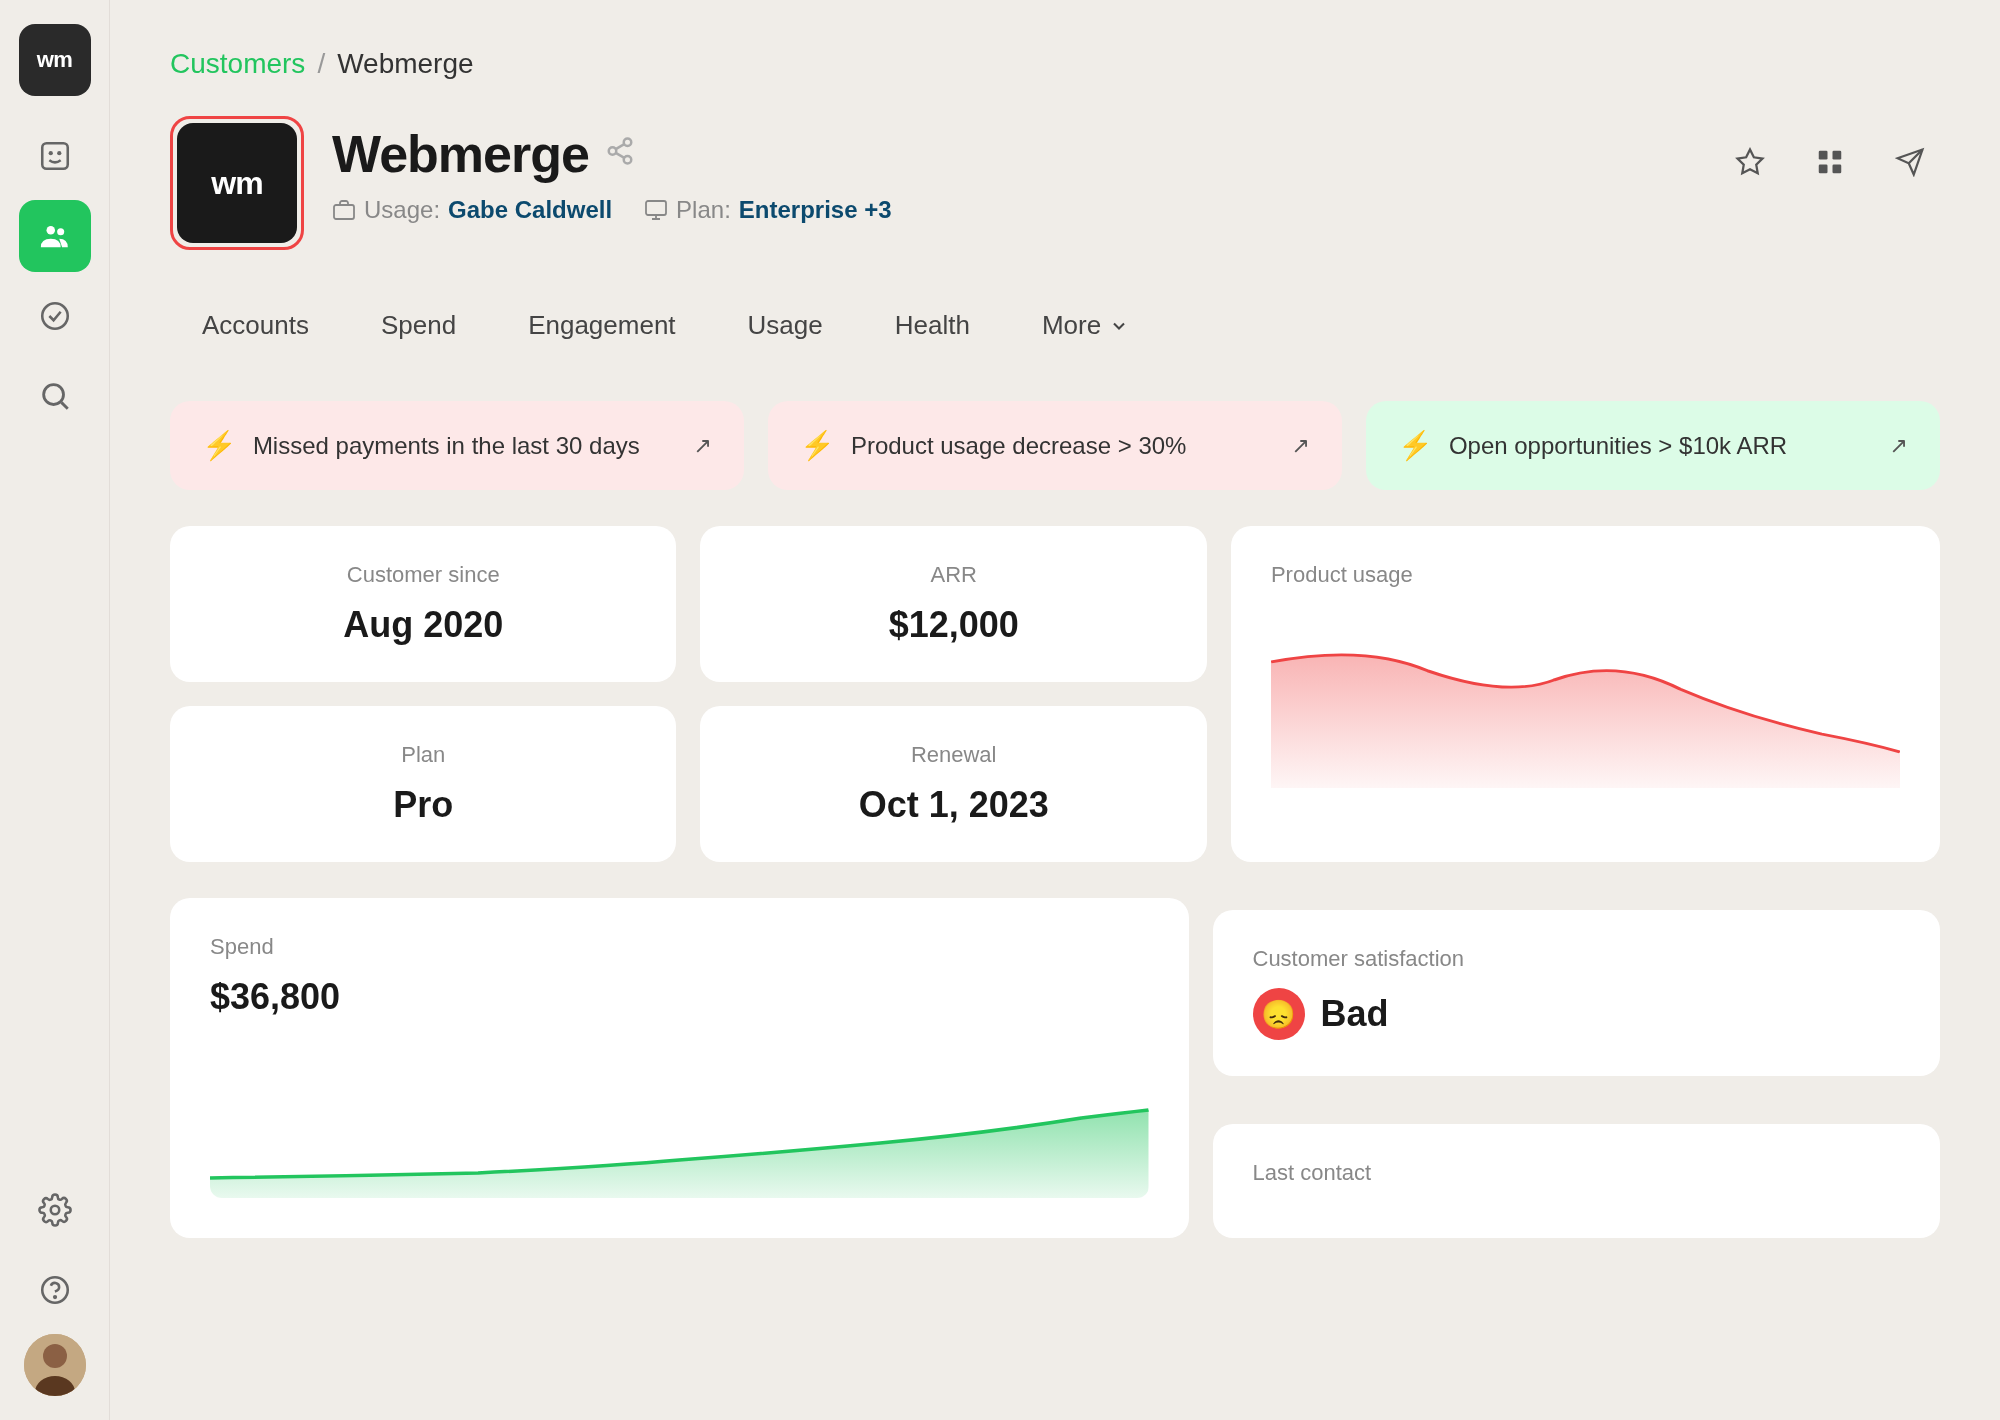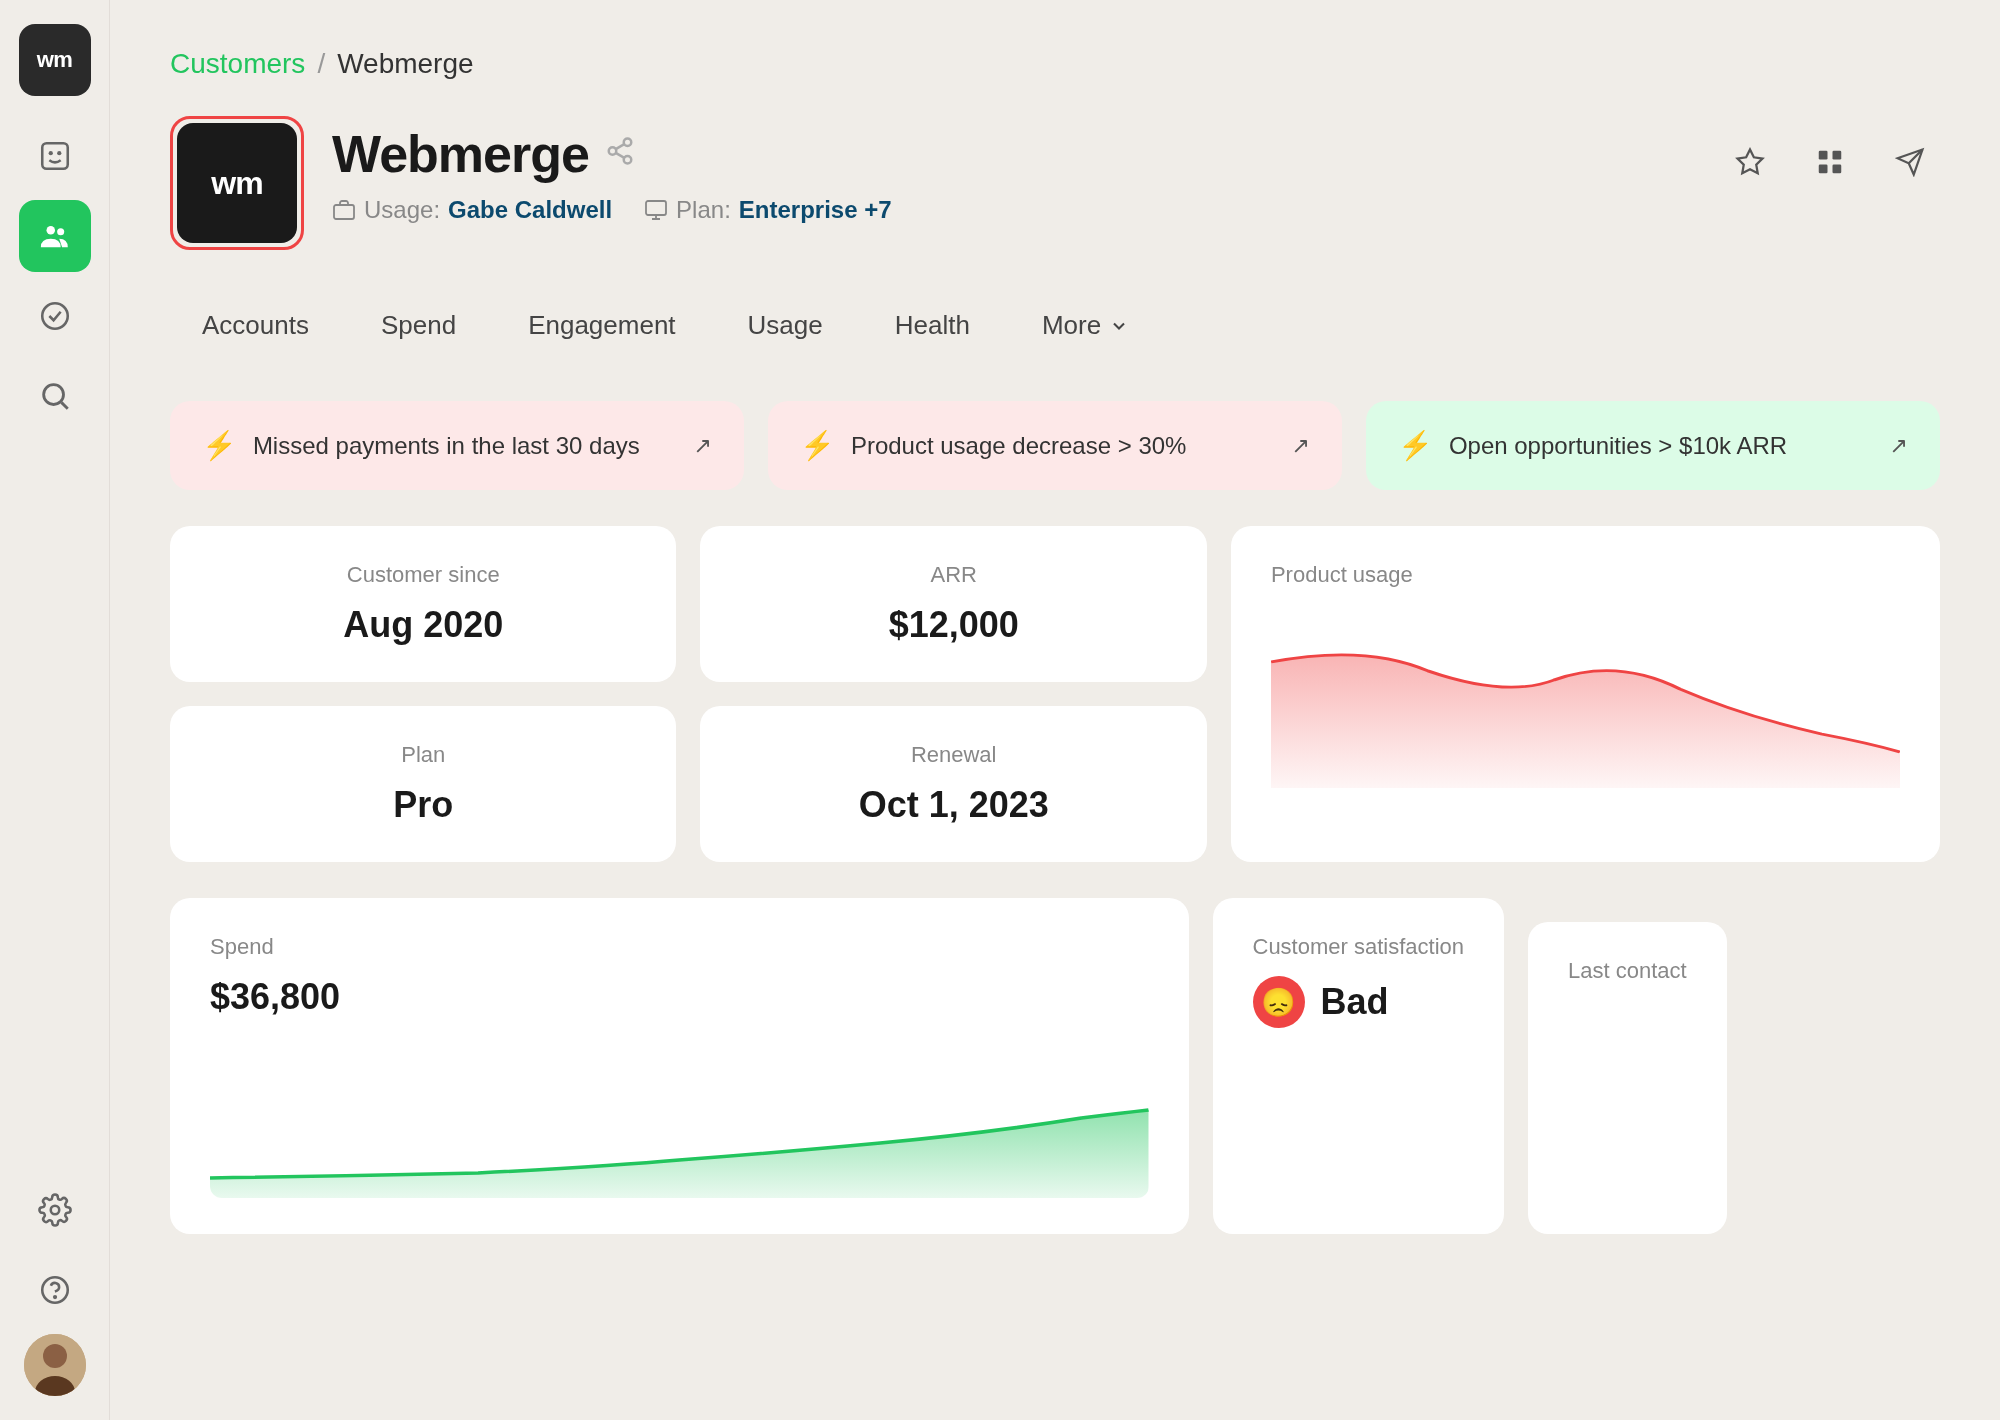--- a/index.html
+++ b/index.html
@@ -408,21 +408,21 @@
           </svg>
           <span class="meta-label">Usage:</span>
           <span class="meta-value">Gabe Caldwell</span>
         </div>
         <div class="meta-item">
           <svg width="24" height="24" viewBox="0 0 24 24" fill="none" stroke="#888" stroke-width="1.8">
             <rect x="2" y="3" width="20" height="14" rx="2"></rect>
             <path d="M8 21h8M12 17v4"></path>
           </svg>
           <span class="meta-label">Plan:</span>
-          <span class="meta-value">Enterprise +7</span>
+          <span class="meta-value">Enterprise +3</span>
         </div>
       </div>
     </div>
 
     <div class="company-actions">
       <button class="action-btn">
         <svg width="30" height="30" viewBox="0 0 24 24" fill="none" stroke="#555" stroke-width="1.8">
           <polygon points="12 2 15.09 8.26 22 9.27 17 14.14 18.18 21.02 12 17.77 5.82 21.02 7 14.14 2 9.27 8.91 8.26 12 2"></polygon>
         </svg>
       </button>
@@ -536,21 +536,21 @@
             </linearGradient>
           </defs>
 
           <path d="M0 140 Q100 138 200 135 Q300 128 350 122 Q420 115 500 105 Q580 95 650 80 Q680 75 700 72 L700 160 L0 160 Z" fill="url(#greenGrad)"></path>
 
           <path d="M0 140 Q100 138 200 135 Q300 128 350 122 Q420 115 500 105 Q580 95 650 80 Q680 75 700 72" fill="none" stroke="#22c55e" stroke-width="3.5"></path>
         </svg>
       </div>
     </div>
 
-    <div style="display:flex;flex-direction:row;gap:24px;">
+    <div style="display:flex;flex-direction:column;gap:24px;margin-top:12px;">
 
       <div class="satisfaction-card">
         <div class="stat-label">Customer satisfaction</div>
         <div class="satisfaction-value">
           <div class="sad-face">😞</div>
           <span class="stat-value">Bad</span>
         </div>
       </div>
 
       <div class="last-contact-card">

